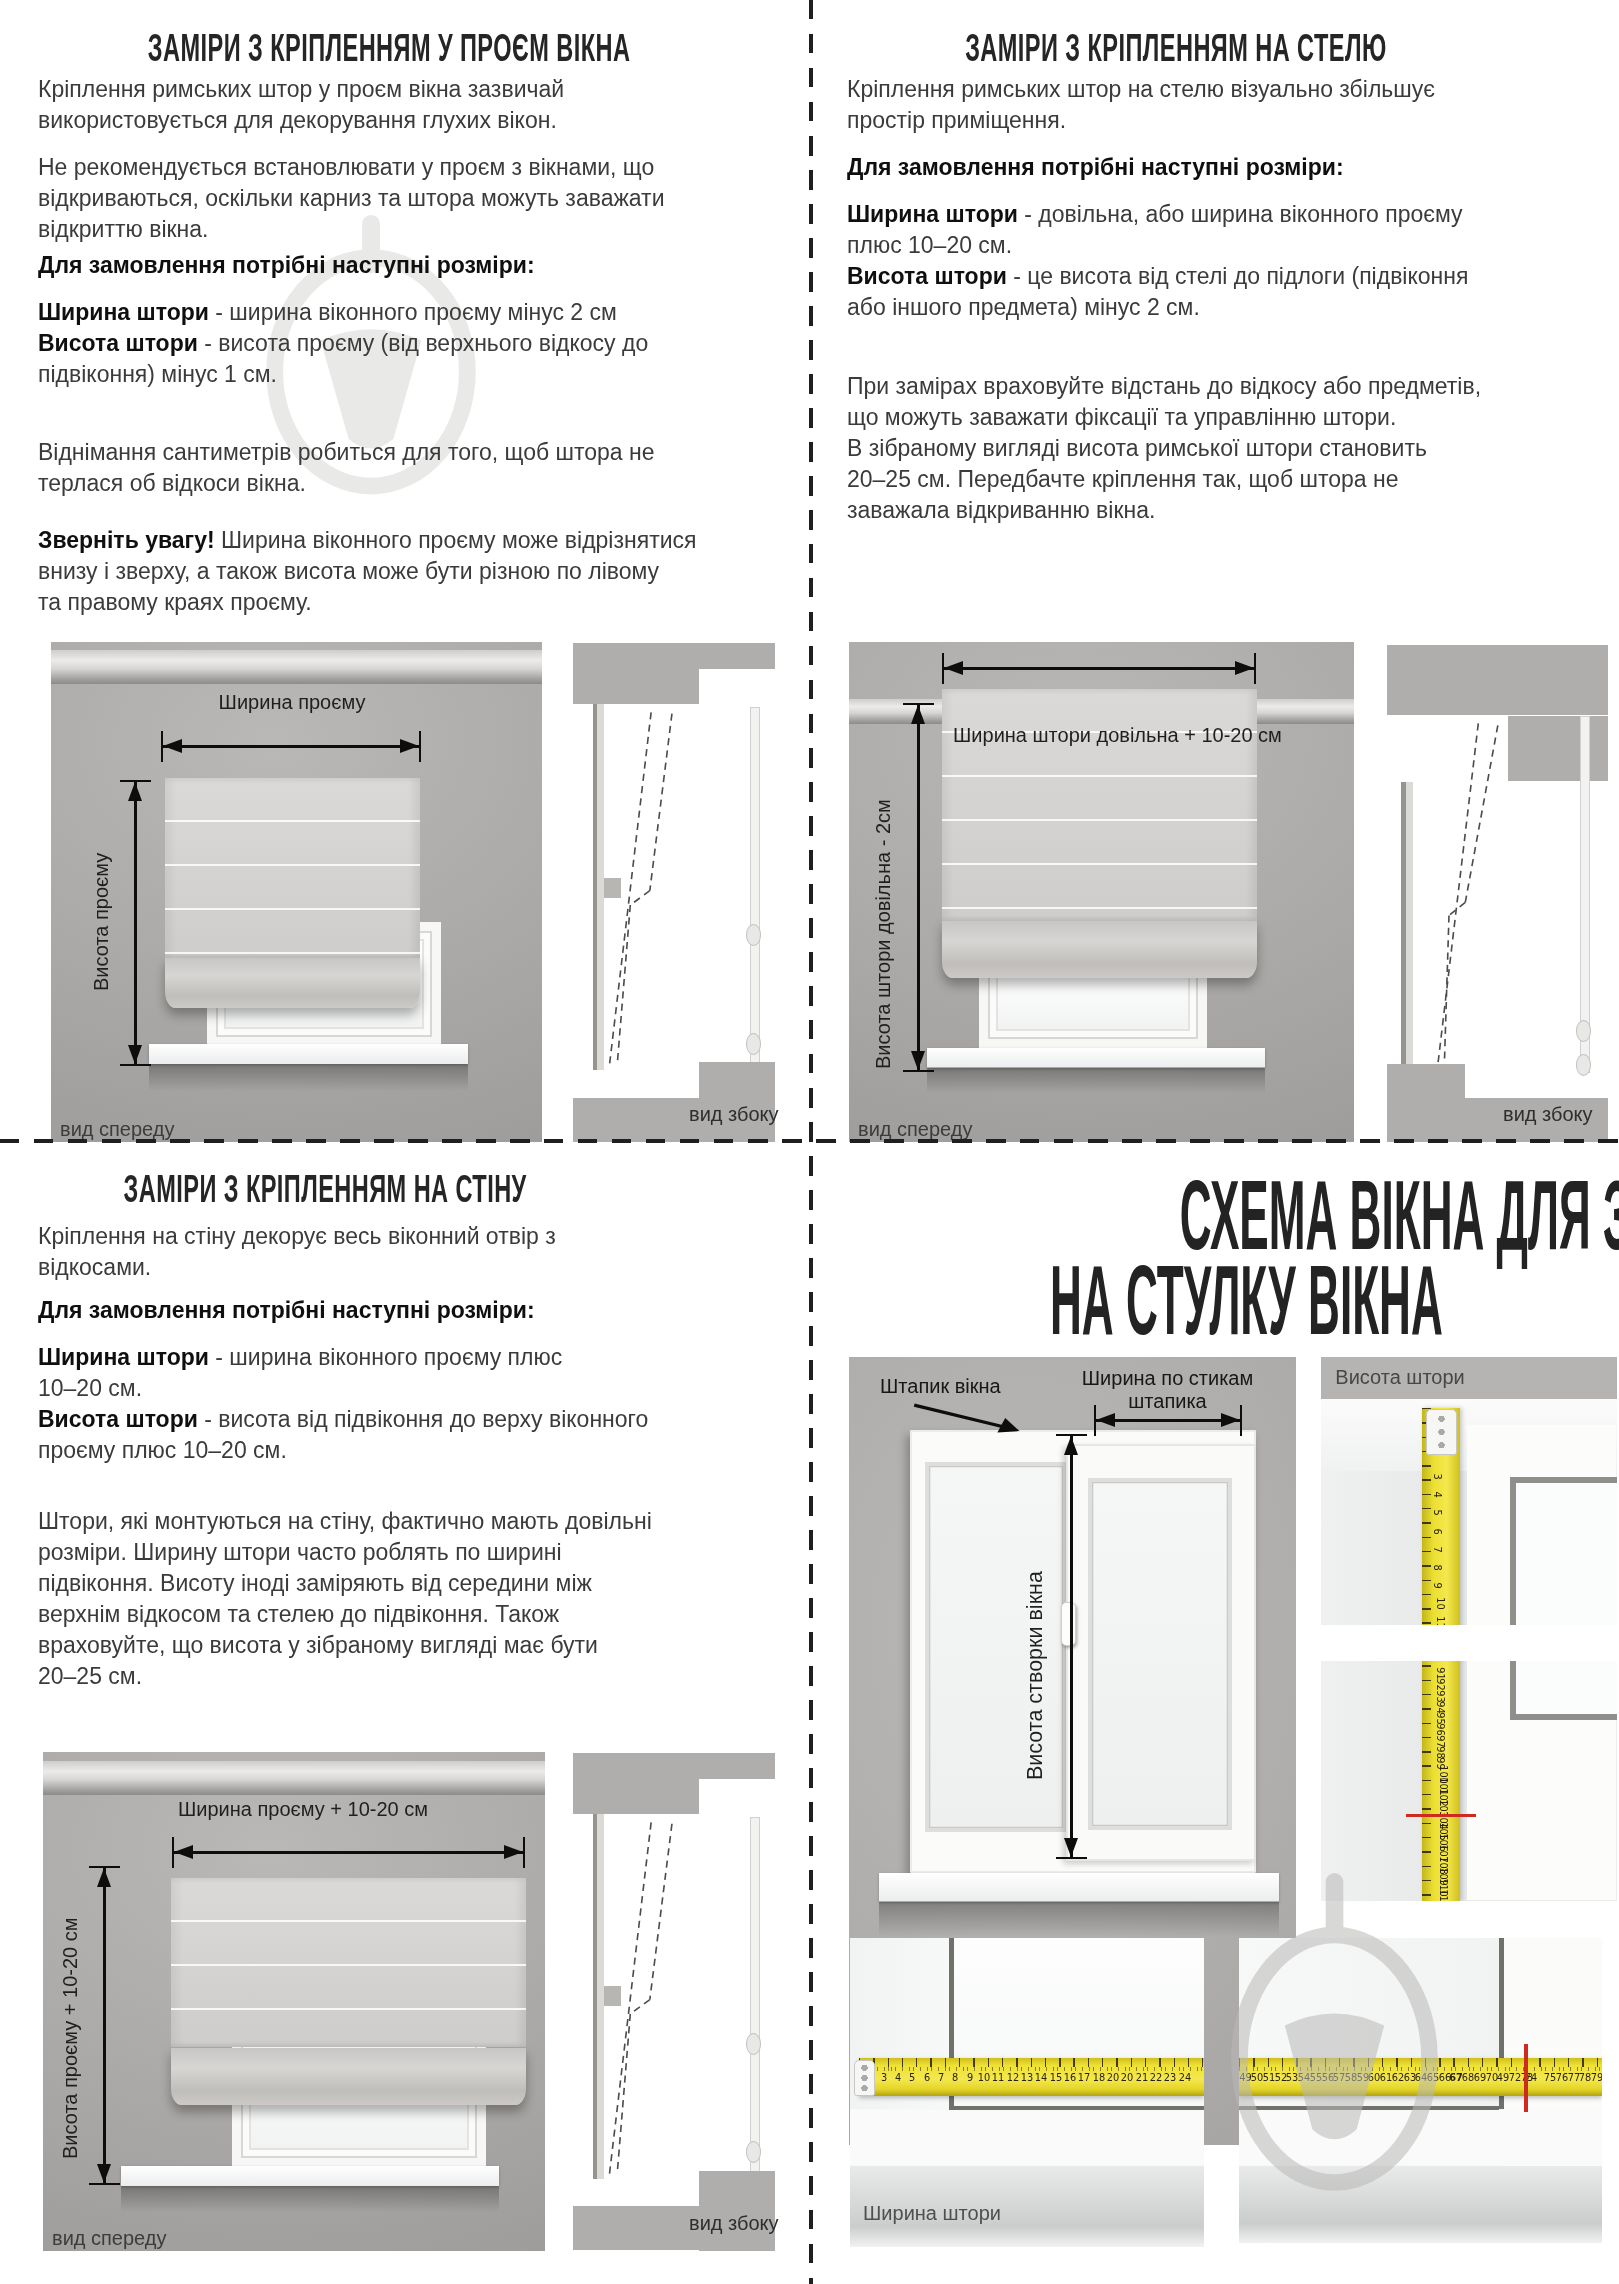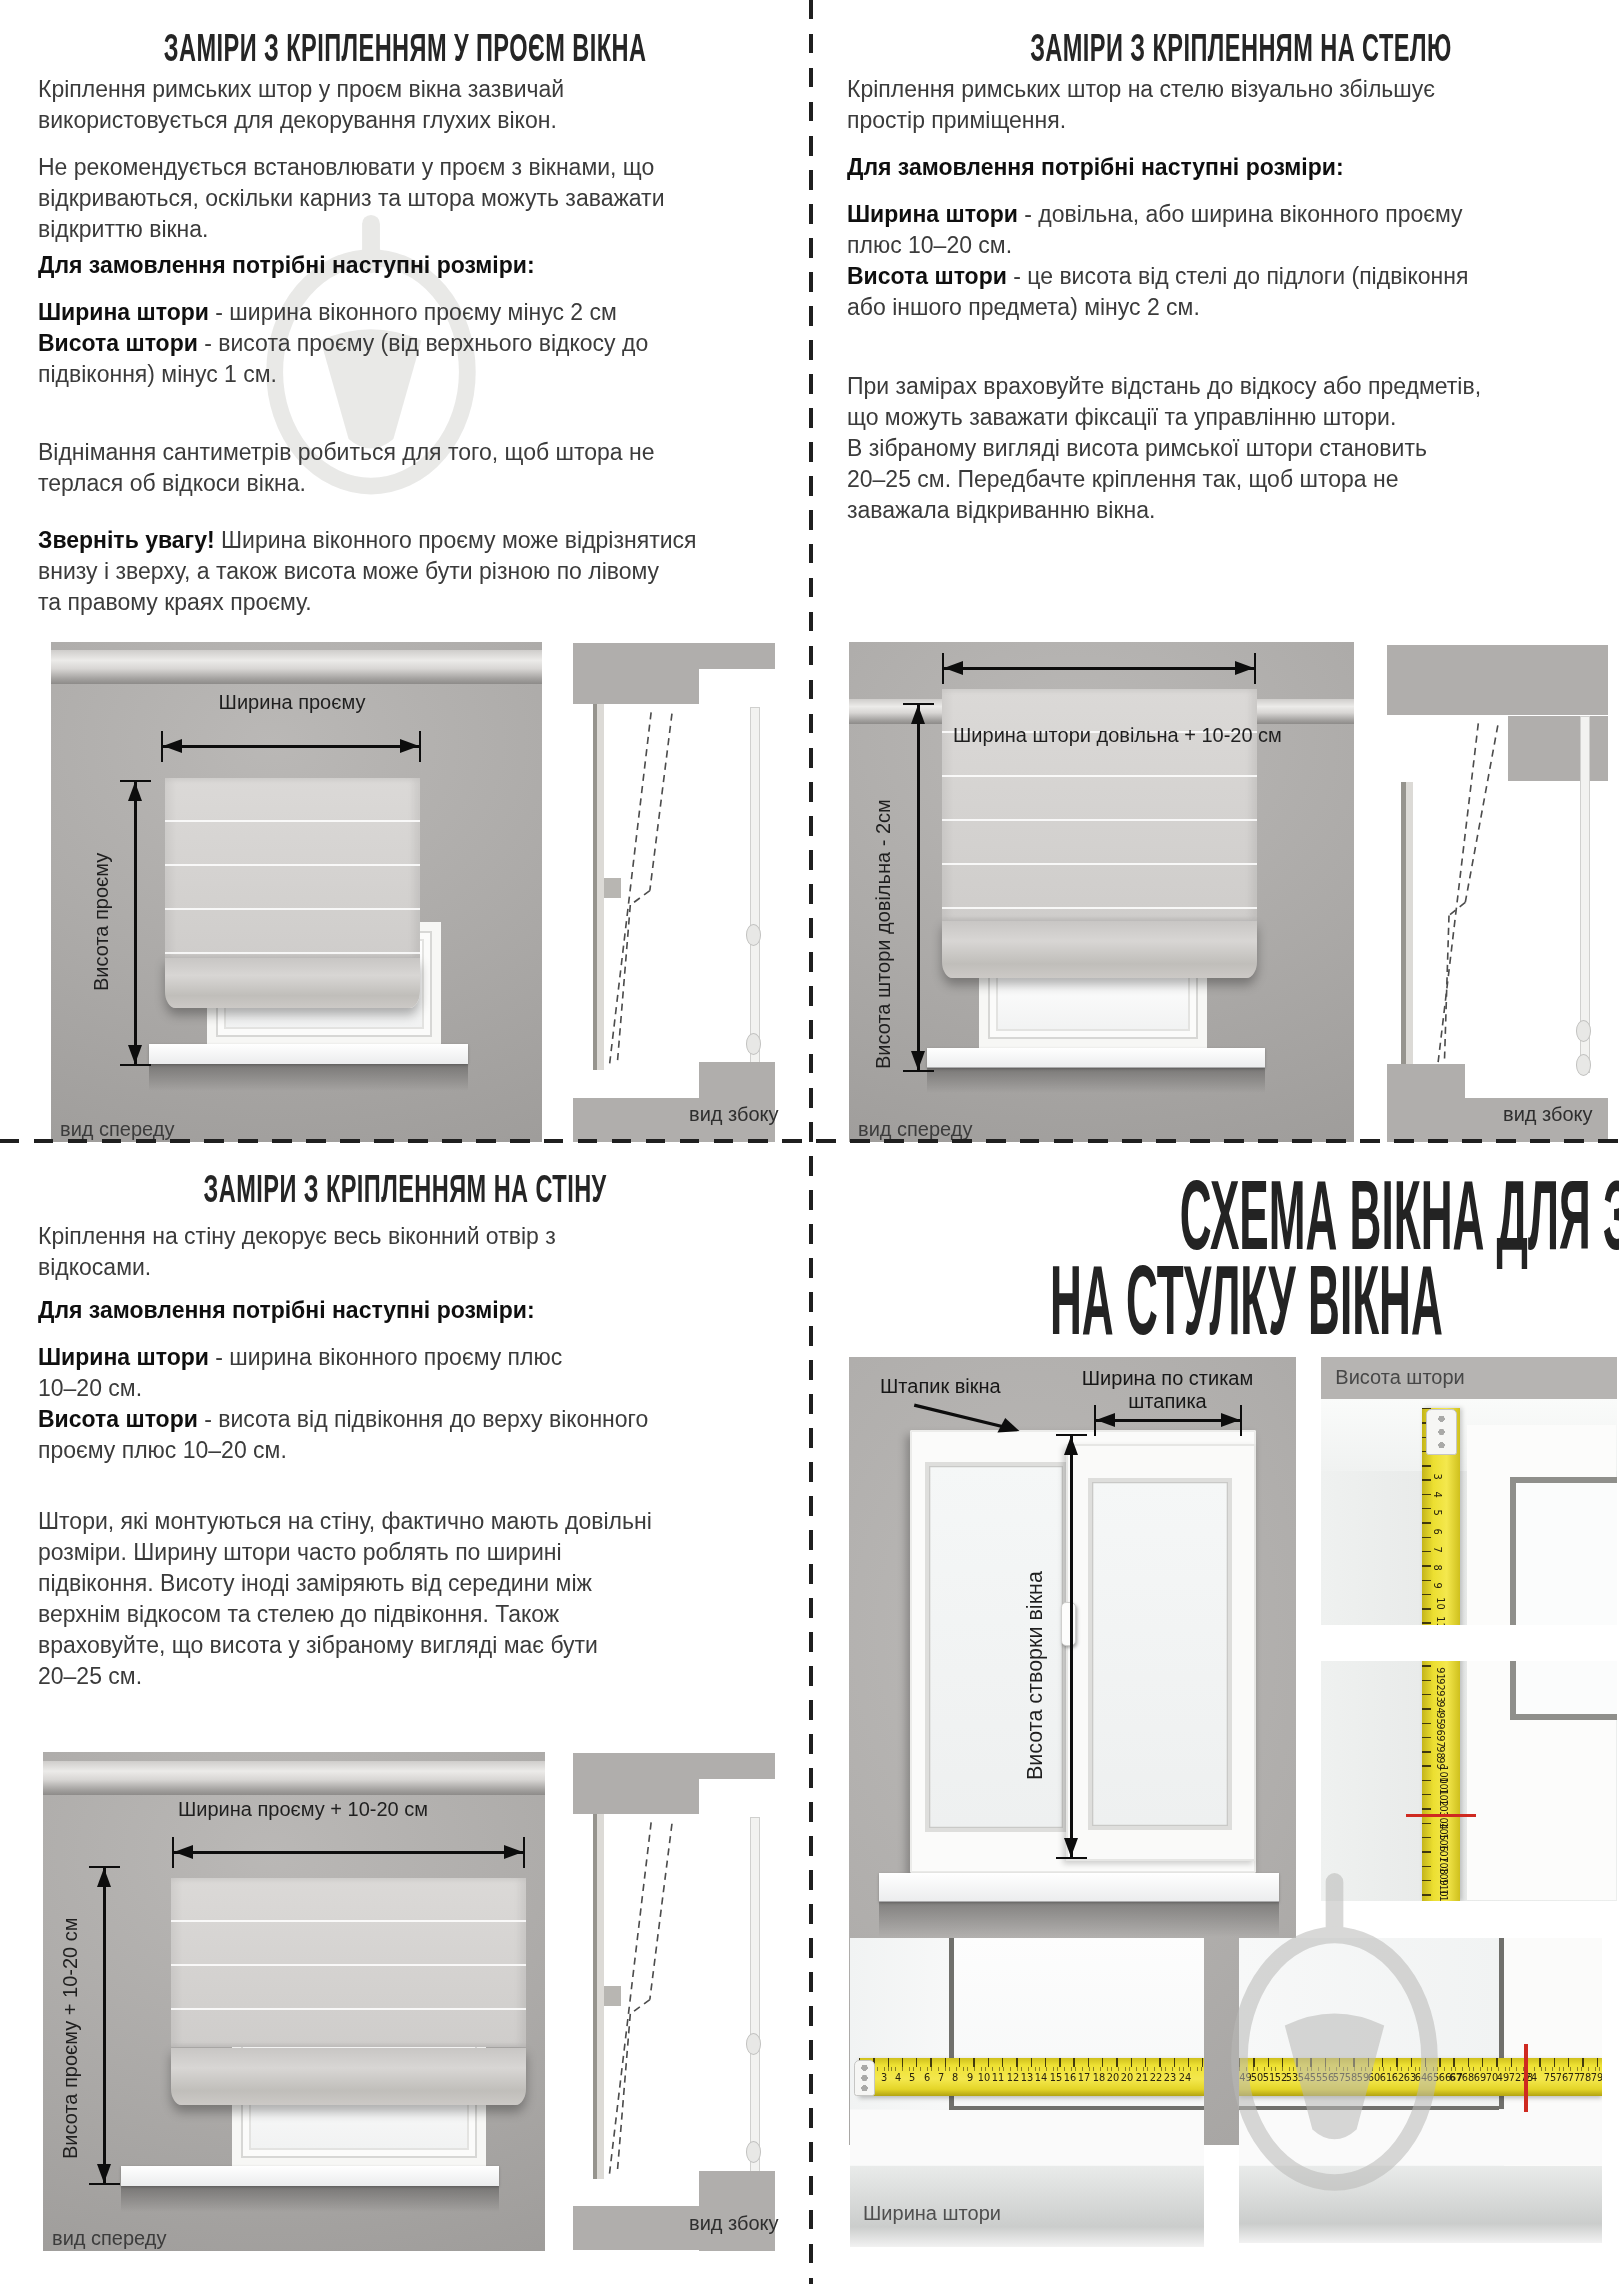--- a/index.html
+++ b/index.html
@@ -1,19 +1,19 @@
 <!DOCTYPE html>
 <html style="font-size:10.4px"><head>
 <meta charset="utf-8">
 <style>
   html,body{margin:0;padding:0;background:#fff;}
   body{width:1619px;height:2284px;position:relative;font-family:"Liberation Sans",sans-serif;overflow:hidden;}
   .abs{position:absolute;}
   
-  .qtitle{position:absolute;text-align:center;z-index:2;}
+  .qtitle{position:absolute;text-align:left;z-index:2;}
   .qtitle span{display:inline-block;font-weight:700;font-size:38px;line-height:38px;color:#252525;white-space:nowrap;transform:scaleX(.62);transform-origin:center;letter-spacing:0.7px;}
   .bigtitle{position:absolute;text-align:center;z-index:2;}
   .bigtitle span{display:inline-block;font-weight:700;font-size:98px;line-height:98px;color:#232323;white-space:nowrap;transform:scaleX(.45);transform-origin:center;}
   .p{position:absolute;font-size:23px;line-height:31px;color:#3b3b3b;white-space:pre-line;z-index:2;}
   .b{font-weight:700;color:#0f0f0f;}
   
   .ph{position:absolute;overflow:hidden;}
   .wall{position:absolute;inset:0;background:radial-gradient(130% 95% at 45% 20%,#bab8b6 0%,#acaaa8 50%,#9d9b99 100%);}
   .cornice{position:absolute;left:0;right:0;background:linear-gradient(180deg,#cfcdcb 0%,#ecebe9 30%,#d8d6d4 55%,#a3a19f 85%,#8d8b89 100%);}
   .blind{position:absolute;background:linear-gradient(180deg,#dbd9d7,#cfcdcb);box-shadow:inset -5.9px 0 7.8px rgba(0,0,0,.07),inset 5.9px 0 7.8px rgba(0,0,0,.05);}

